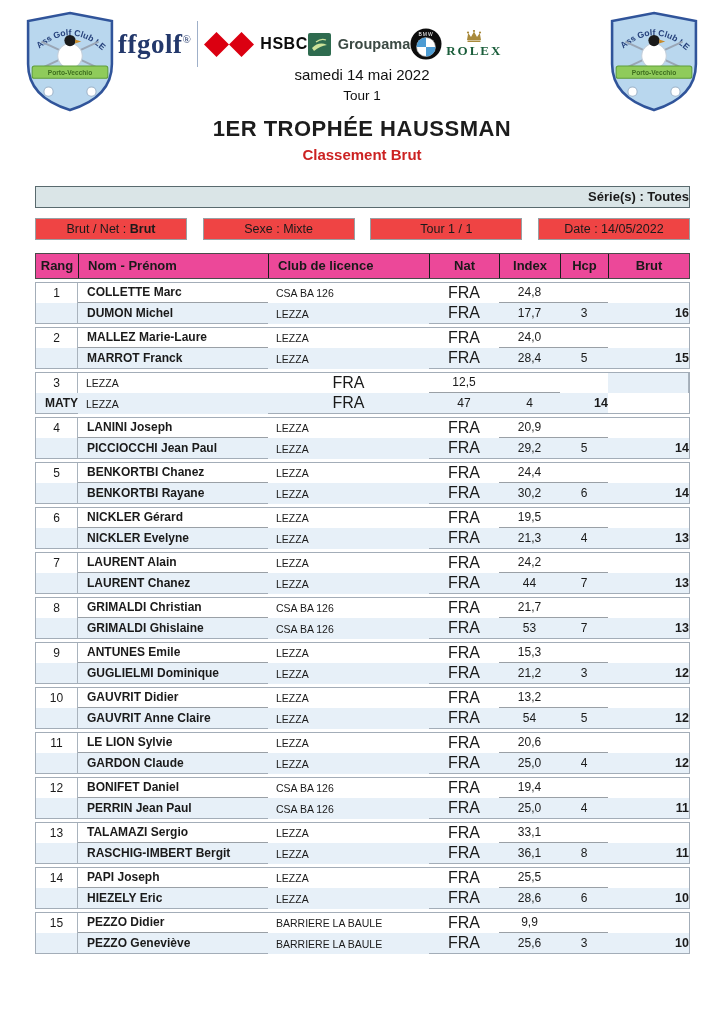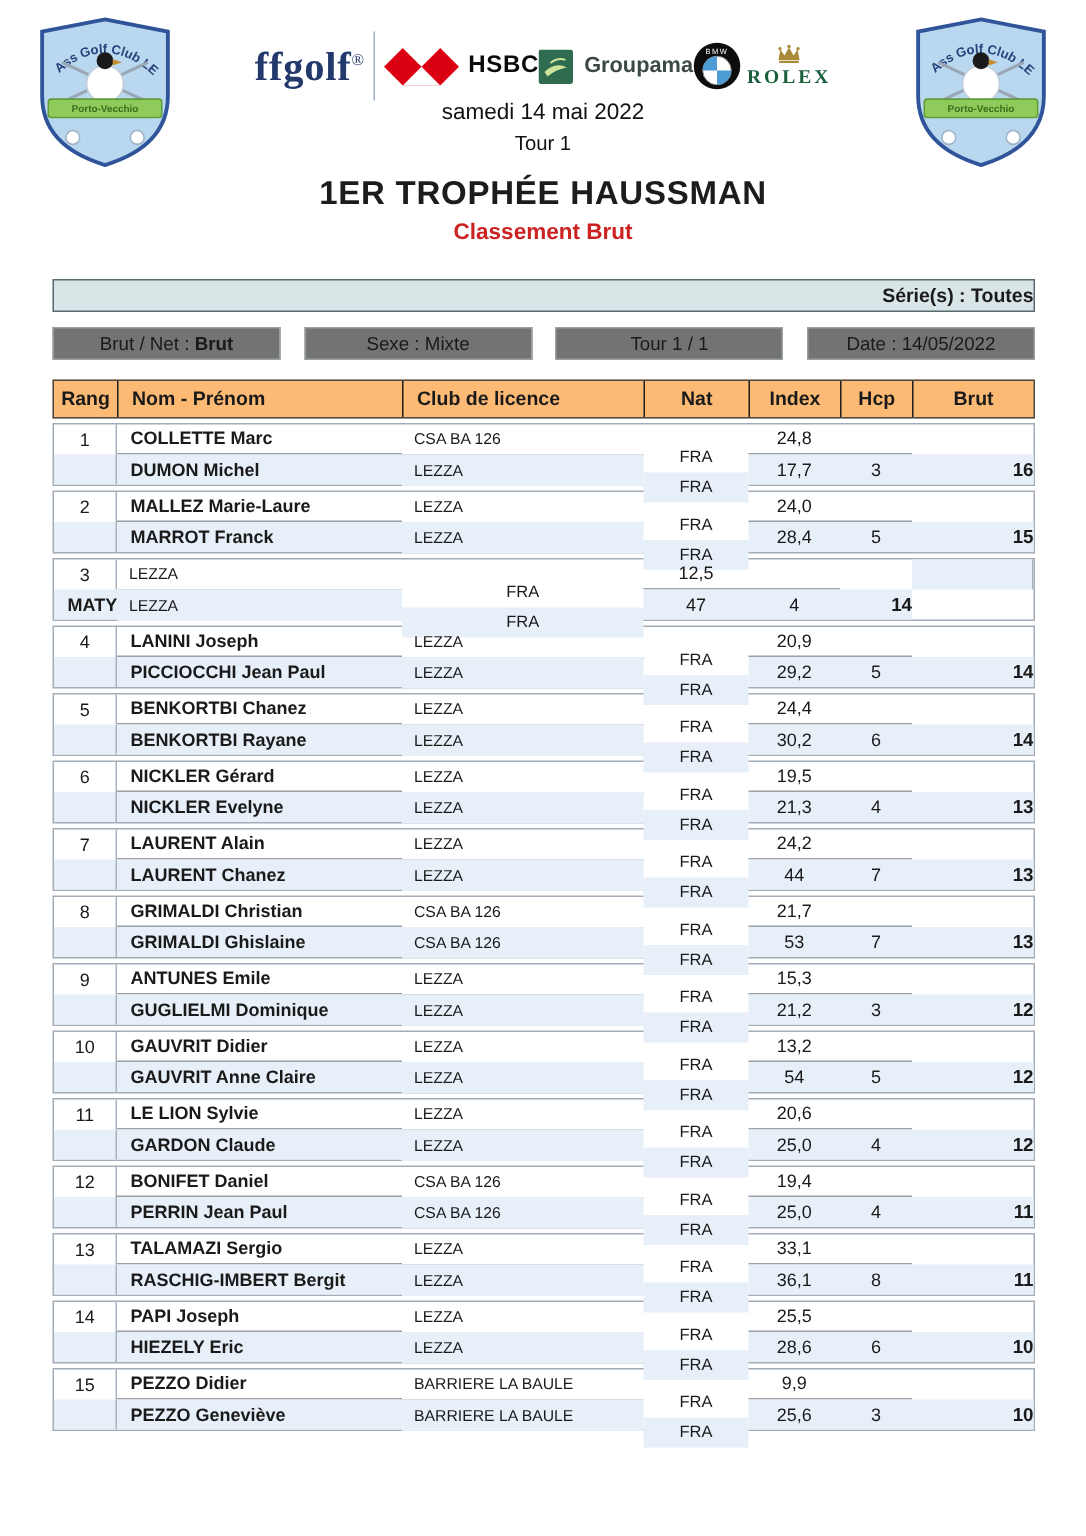--- a/index.html
+++ b/index.html
@@ -1,54 +1,54 @@
 <!DOCTYPE html>
 <html><head>
 <meta charset="utf-8">
 <style>
   html,body{margin:0;padding:0;background:#fff;}
   body{width:724px;height:1024px;position:relative;font-family:"Liberation Sans",sans-serif;color:#1a1a1a;overflow:hidden;}
   
   .crest{position:absolute;top:10px;width:92px;height:104px;}
   .crest.left{left:24px;}
   .crest.right{left:608px;}
-  .sponsor-row{position:absolute;left:118px;right:118px;top:16px;height:56px;display:flex;align-items:center;justify-content:center;}
+  .sponsor-row{position:absolute;left:118px;right:118px;top:16px;height:56px;display:flex;align-items:center;}
   .ffgolf{font-family:"Liberation Serif",serif;font-weight:bold;font-size:27px;color:#23386B;letter-spacing:.5px;}
   .ffgolf sup{font-size:11px;font-weight:normal;}
   .vdivider{width:1px;height:46px;background:#9fb0c9;margin:0 6px;}
   .hsbc{display:flex;align-items:center;gap:6px;}
   .hsbc-label{font-weight:bold;font-size:16px;color:#0b0b0b;letter-spacing:.5px;}
   .groupama{display:flex;align-items:center;gap:7px;}
   .groupama-label{font-weight:bold;font-size:14.5px;color:#3C4A44;}
   .rolex{display:flex;flex-direction:column;align-items:center;gap:1px;margin-left:4px;}
   .rolex-label{font-family:"Liberation Serif",serif;font-weight:bold;font-size:13px;color:#1B5E3B;letter-spacing:2px;}
   
   .date-line{position:absolute;top:66px;left:0;right:0;text-align:center;font-size:15px;color:#111;}
   .tour-line{position:absolute;top:88px;left:0;right:0;text-align:center;font-size:13.5px;color:#111;}
   .main-title{position:absolute;top:116px;left:0;right:0;text-align:center;font-size:22px;font-weight:bold;color:#1c1c1c;letter-spacing:.5px;}
   .sub-title{position:absolute;top:146px;left:0;right:0;text-align:center;font-size:15px;font-weight:bold;color:#CC2222;}
   
   .series-bar{position:absolute;left:35px;width:653px;top:186px;height:20px;background:#DAE5E7;border:1px solid #596A6E;text-align:right;font-weight:bold;font-size:13px;line-height:20px;}
   .filters{position:absolute;left:35px;width:655px;top:218px;height:22px;display:flex;justify-content:space-between;}
-  .fbox{width:150px;height:20px;border:1px solid #98A0A4;background:#737373;text-align:center;font-size:12.5px;line-height:20px;white-space:nowrap;}
+  .fbox{width:150px;height:20px;border:1px solid #98A0A4;background:#ef4444;text-align:center;font-size:12.5px;line-height:20px;white-space:nowrap;}
   .fbox b{font-weight:bold;}
   
   .table{position:absolute;left:35px;top:253px;width:655px;}
-  .thead{display:grid;grid-template-columns:42px 190px 161px 70px 61px 48px 1fr;background:#fdba74;border:1px solid #4a4a4a;height:24px;font-weight:bold;font-size:13px;line-height:24px;}
+  .thead{display:grid;grid-template-columns:42px 190px 161px 70px 61px 48px 1fr;background:#ec4899;border:1px solid #4a4a4a;height:24px;font-weight:bold;font-size:13px;line-height:24px;}
   .thead div{border-left:1px solid #1d1d1d;}
   .thead div:first-child{border-left:none;text-align:center;}
   .th-left{padding-left:9px;}
   .th-center{text-align:center;}
   .group{display:grid;grid-template-columns:42px 190px 161px 70px 61px 48px 1fr;grid-template-rows:20px 20px;border:1px solid #A3ADB8;margin-top:3px;background:#fff;}
   .c{height:20px;line-height:20px;overflow:hidden;white-space:nowrap;}
   .alt{background:#E7F0F8;}
   .rang{text-align:center;font-size:12px;border-right:1px solid #A9B3BD;}
   .name{font-weight:bold;font-size:12px;padding-left:9px;}
   .club{font-size:10.5px;padding-left:8px;padding-top:1px;}
-  .nat{text-align:center;font-size:11px;margin-top:12px;}
+  .nat{text-align:center;font-size:16px;}
   .num{text-align:center;font-size:12px;}
   .brut{text-align:right;font-size:12.5px;font-weight:bold;}
   .u{border-bottom:1px solid #9aa0a6;line-height:19px;height:19px;}
 </style>
 </head>
 <body>
 
 <svg class="crest left" viewBox="0 0 90 100">
   <path d="M45,2 L86,10 L86,52 C86,77 68,90 45,97 C22,90 4,77 4,52 L4,10 Z" fill="#B9D7EE" stroke="#30549A" stroke-width="2.5"></path>
   <path id="arc1" d="M12,40 Q45,8 78,40" fill="none"></path>

